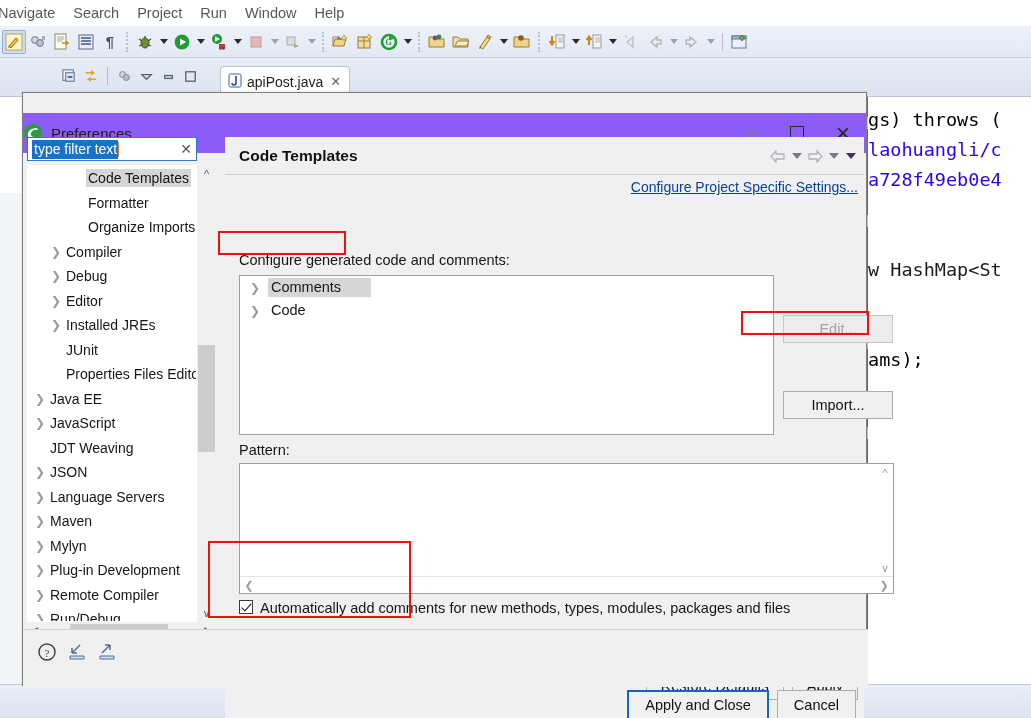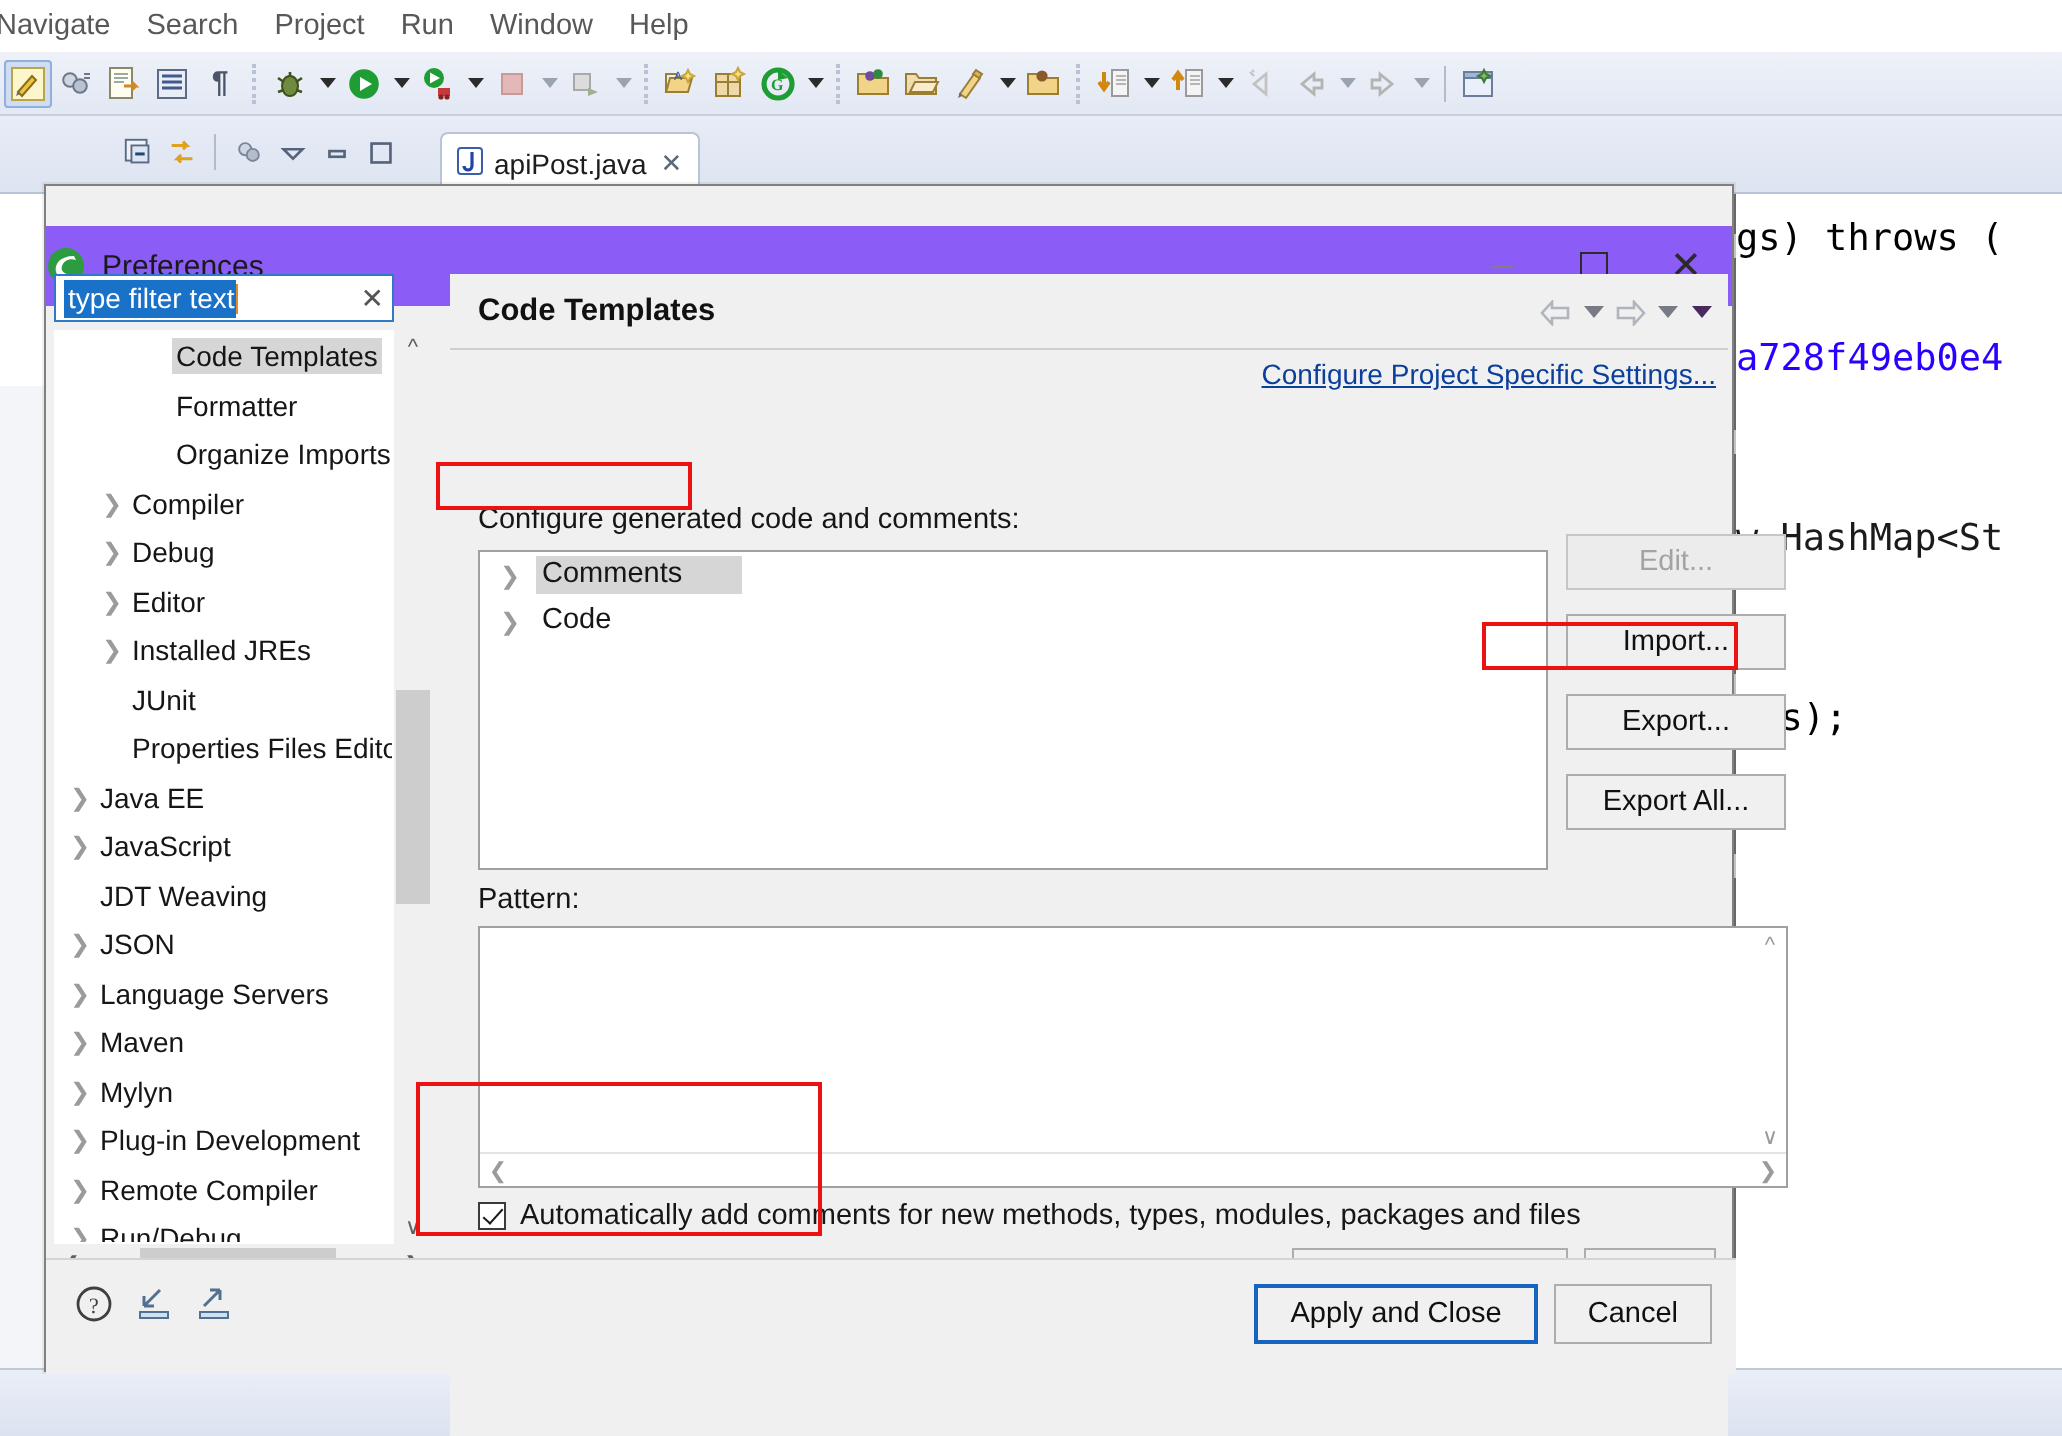--- a/index.html
+++ b/index.html
@@ -164,39 +164,39 @@
     font-size: 14.5px; color: #161616; overflow: hidden;
   }
   .tmpl-row { height: 23px; display: flex; align-items: center; padding-left: 10px; }
   .tmpl-row .arrow { width: 18px; color: #9b9b9b; font-size: 12px; }
   .tmpl-row .tl { padding: 1px 30px 2px 3px; }
   .tmpl-row.sel .tl { background: #d6d6d6; }
 
   .btn {
     border: 1px solid #adadad; background: #f0f0f0; color: #101010;
     font-family: "Liberation Sans", sans-serif; font-size: 14.5px;
-    display: flex; align-items: center; justify-content: center;
+    display: flex; align-items: center; justify-content: center; margin-top: 48px;
   }
   .btn.disabled { color: #a3a3a3; background: #ececed; border-color: #c6c6c6; }
   .side-btns { position: absolute; left: 558px; top: 130px; width: 110px; }
   .side-btns .btn { width: 110px; height: 28px; margin-bottom: 12px; }
 
   .pattern-label { position: absolute; left: 14px; top: 305px; font-size: 14.5px; color: #161616; }
   .pattern-box {
     position: absolute; left: 14px; top: 326px; width: 655px; height: 131px;
     background: #ffffff; border: 1px solid #a0a0a0;
   }
   .pb-vs { position: absolute; right: 0; top: 0; width: 16px; height: 113px; background: #ffffff; }
   .pb-vs .a { position: absolute; left: 0; width: 16px; height: 16px; display: flex; align-items: center; justify-content: center; color: #9b9b9b; font-size: 11px; }
   .pb-vs .a.up { top: 1px; } .pb-vs .a.dn { bottom: 1px; }
   .pb-hs { position: absolute; left: 0; bottom: 0; width: 100%; height: 17px; background: #ffffff; border-top: 1px solid #e4e4e4; }
   .pb-hs .a { position: absolute; top: 0; width: 16px; height: 16px; display: flex; align-items: center; justify-content: center; color: #9b9b9b; font-size: 11px; }
   .pb-hs .a.l { left: 1px; } .pb-hs .a.r { right: 1px; }
 
-  .auto-check { position: absolute; left: 14px; top: 463px; display: flex; align-items: center; gap: 7px; font-size: 14.5px; color: #161616; }
+  .auto-check { position: absolute; left: 14px; top: 463px; display: flex; gap: 7px; font-size: 14.5px; color: #161616; }
   .cbx { width: 14px; height: 14px; border: 1px solid #3b3b3b; background: #ffffff; position: relative; flex: none; }
   .cbx.on::after { content: ""; position: absolute; left: 4px; top: 0px; width: 4px; height: 9px; border: solid #1a1a1a; border-width: 0 1.8px 1.8px 0; transform: rotate(42deg); }
 
   .bot-btns { position: absolute; right: 6px; top: 487px; display: flex; gap: 8px; }
   .bot-btns .btn { height: 28px; padding: 0 14px; }
 
   .dlg-footer {
     position: absolute; left: 0; bottom: 0; width: 845px; height: 58px;
     background: #f0f0f0; border-top: 1px solid #d4d4d4;
   }
@@ -446,20 +446,21 @@
     <div class="left-strip"></div>
     <div class="mark-vline"></div>
     <div class="code-gutter-marks">
       <div class="gmark" style="top:20px;"></div>
       <div class="gmark" style="top:118px;"></div>
       <div class="gmark" style="top:240px;"></div>
       <div class="gmark" style="top:330px;"></div>
       <div class="gmark" style="top:430px;"></div>
     </div>
     <div class="code"><span class="pl">gs) throws (</span></div>
+    <div class="code" style="top:38px;"><span class="str">laohuangli/c</span></div>
     <div class="code" style="top:68px;"><span class="str">a728f49eb0e4</span></div>
     <div class="code" style="top:158px;"><span class="typ">w HashMap&lt;St</span></div>
     <div class="code" style="top:248px;"><span class="pl">ams);</span></div>
   </div>
 
   <div class="bottom-tabs">
     <div class="btab">
       <span>
         <svg width="14" height="14" viewBox="0 0 14 14">
             <rect x="2" y="1" width="10" height="12" fill="#f6f1e5" stroke="#a99b7c"></rect>

